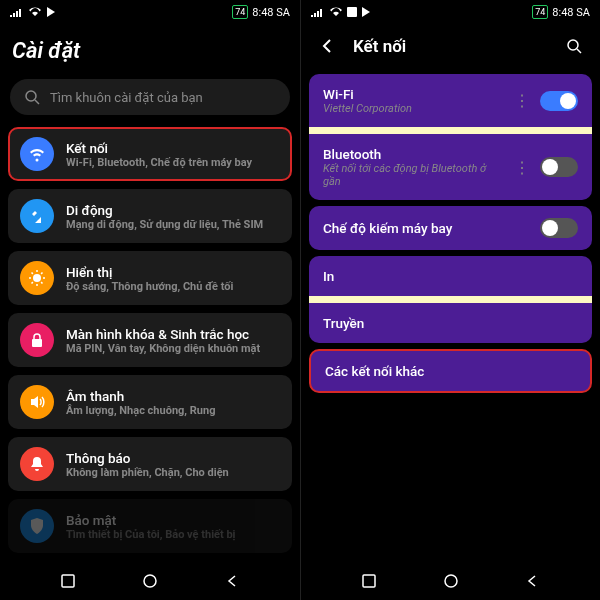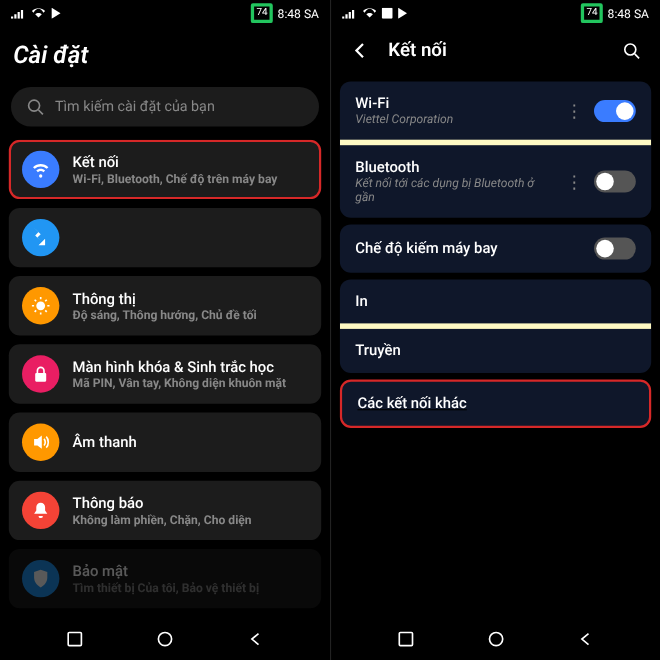--- a/index.html
+++ b/index.html
@@ -28,21 +28,21 @@
     padding: 0 10px;
     color: #fff;
     font-size: 11px;
   }
   .sb-left, .sb-right { display: flex; align-items: center; gap: 4px; }
   .sb-left svg, .sb-right svg { display: block; }
   .batt {
     display: inline-flex;
     align-items: center;
     gap: 2px;
-    border: 3px solid #22c55e;
+    border: 1px solid #22c55e;
     border-radius: 2px;
     padding: 0 2px;
     font-size: 9px;
     line-height: 12px;
   }
   .title-area {
     padding: 14px 16px 10px 12px;
     font-style: italic;
   }
   .title-area h1 {
@@ -109,31 +109,31 @@
     color: #888;
     font-size: 11px;
     white-space: nowrap;
     overflow: hidden;
     text-overflow: ellipsis;
     font-weight: bold;
   }
   
   .group {
     margin: 6px 8px;
-    background: #0f172a;
+    background: #4c1d95;
     border-radius: 10px;
     overflow: hidden;
   }
   .row {
     display: flex;
     align-items: center;
     padding: 12px 14px;
     gap: 10px;
   }
-  .row + .row { border-top: 5px solid #fef9c3; }
+  .row + .row { border-top: 7px solid #fef9c3; }
   .row .rtxt { flex: 1; }
   .row .rtitle { color: #fff; font-size: 13.5px; font-weight: 500; }
   .row .rsub { color: #888; font-size: 11px; font-style: italic; }
   .dots { color: #888; font-size: 16px; letter-spacing: -2px; padding: 0 2px; }
   .toggle {
     width: 38px; height: 20px;
     border-radius: 10px;
     position: relative;
     flex-shrink: 0;
   }
@@ -144,21 +144,20 @@
     border-radius: 50%;
     background: #fff;
     top: 2px;
   }
   .toggle.on { background: #3a7cff; }
   .toggle.on::after { right: 2px; }
   .toggle.off { background: #555; }
   .toggle.off::after { left: 2px; }
   .group.highlight {
     border: 2px solid #d62828;
-    text-decoration: underline;
   }
   .navbar {
     height: 38px;
     display: flex;
     align-items: center;
     justify-content: space-evenly;
   }
   .navbar .nbtn {
     width: 28px; height: 28px;
     display: flex; align-items: center; justify-content: center;
@@ -189,51 +188,55 @@
 
   <div class="title-area">
     <h1>Cài đặt</h1>
   </div>
 
   <div class="search-field">
     <svg width="16" height="16" viewBox="0 0 16 16">
         <circle cx="7" cy="7" r="5" stroke="#888" stroke-width="1.5" fill="none"></circle>
         <line x1="11" y1="11" x2="15" y2="15" stroke="#888" stroke-width="1.5"></line>
       </svg>
-    <span>Tìm kiếm cài đặt của bạn</span>
+    <span>Tìm khuôn cài đặt của bạn</span>
   </div>
 
   <div class="list" id="left-list">
       <div class="item highlight">
         <div class="iconcircle" style="background:#3a7cff">
           <svg width="18" height="18" viewBox="0 0 18 18">
             <path fill="#fff" d="M9 13.5a1.5 1.5 0 100 3 1.5 1.5 0 000-3zm-4-3.5c2.2-2.2 5.8-2.2 8 0l-1.5 1.5c-1.4-1.4-3.6-1.4-5 0zm-3-3c3.9-3.9 10.1-3.9 14 0l-1.5 1.5c-3-3-8-3-11 0z"></path>
           </svg>
         </div>
         <div class="txt">
           <div class="title">Kết nối</div>
           <div class="sub">Wi-Fi, Bluetooth, Chế độ trên máy bay</div>
         </div>
       </div>
       <div class="item">
         <div class="iconcircle" style="background:#2196f3">
           <svg width="18" height="18" viewBox="0 0 18 18">
             <path fill="#fff" d="M5 2l4 4-3 3 4 4 3-3v6H7l3-3-6-6 3-3-4-4z"></path>
           </svg>
         </div>
+        <div class="txt">
+          <div class="title">Di động</div>
+          <div class="sub">Mạng di động, Sử dụng dữ liệu, Thẻ SIM</div>
+        </div>
       </div>
       <div class="item">
         <div class="iconcircle" style="background:#ff9800">
           <svg width="18" height="18" viewBox="0 0 18 18">
             <circle cx="9" cy="9" r="4" fill="#fff"></circle>
             <path stroke="#fff" stroke-width="1.5" d="M9 1v2M9 15v2M1 9h2M15 9h2M3.5 3.5l1.4 1.4M13.1 13.1l1.4 1.4M3.5 14.5l1.4-1.4M13.1 4.9l1.4-1.4"></path>
           </svg>
         </div>
         <div class="txt">
-          <div class="title">Thông thị</div>
+          <div class="title">Hiển thị</div>
           <div class="sub">Độ sáng, Thông hướng, Chủ đề tối</div>
         </div>
       </div>
       <div class="item">
         <div class="iconcircle" style="background:#e91e63">
           <svg width="18" height="18" viewBox="0 0 18 18">
             <rect x="4" y="8" width="10" height="8" rx="1" fill="#fff"></rect>
             <path d="M6 8V6a3 3 0 016 0v2" stroke="#fff" stroke-width="1.5" fill="none"></path>
           </svg>
         </div>
@@ -244,20 +247,21 @@
       </div>
       <div class="item">
         <div class="iconcircle" style="background:#ff9800">
           <svg width="18" height="18" viewBox="0 0 18 18">
             <path fill="#fff" d="M3 6h3l4-3v12l-4-3H3z"></path>
             <path stroke="#fff" stroke-width="1.5" fill="none" d="M12 6c1.5 1.5 1.5 4.5 0 6M14 4c2.5 2.5 2.5 7.5 0 10"></path>
           </svg>
         </div>
         <div class="txt">
           <div class="title">Âm thanh</div>
+          <div class="sub">Âm lượng, Nhạc chuông, Rung</div>
         </div>
       </div>
       <div class="item">
         <div class="iconcircle" style="background:#f44336">
           <svg width="18" height="18" viewBox="0 0 18 18">
             <path fill="#fff" d="M9 2a4 4 0 00-4 4v3l-2 3h12l-2-3V6a4 4 0 00-4-4zm0 14a2 2 0 002-2H7a2 2 0 002 2z"></path>
           </svg>
         </div>
         <div class="txt">
           <div class="title">Thông báo</div>
@@ -339,21 +343,21 @@
           <div class="rtxt">
             <div class="rtitle">Wi-Fi</div>
             <div class="rsub">Viettel Corporation</div>
           </div>
           <span class="dots">⋮</span>
           <div class="toggle on"></div>
         </div>
         <div class="row">
           <div class="rtxt">
             <div class="rtitle">Bluetooth</div>
-            <div class="rsub">Kết nối tới các dụng bị Bluetooth ở gần</div>
+            <div class="rsub">Kết nối tới các động bị Bluetooth ở gần</div>
           </div>
           <span class="dots">⋮</span>
           <div class="toggle off"></div>
         </div>
       </div>
       <div class="group">
         <div class="row">
           <div class="rtxt">
             <div class="rtitle">Chế độ kiếm máy bay</div>
           </div>

